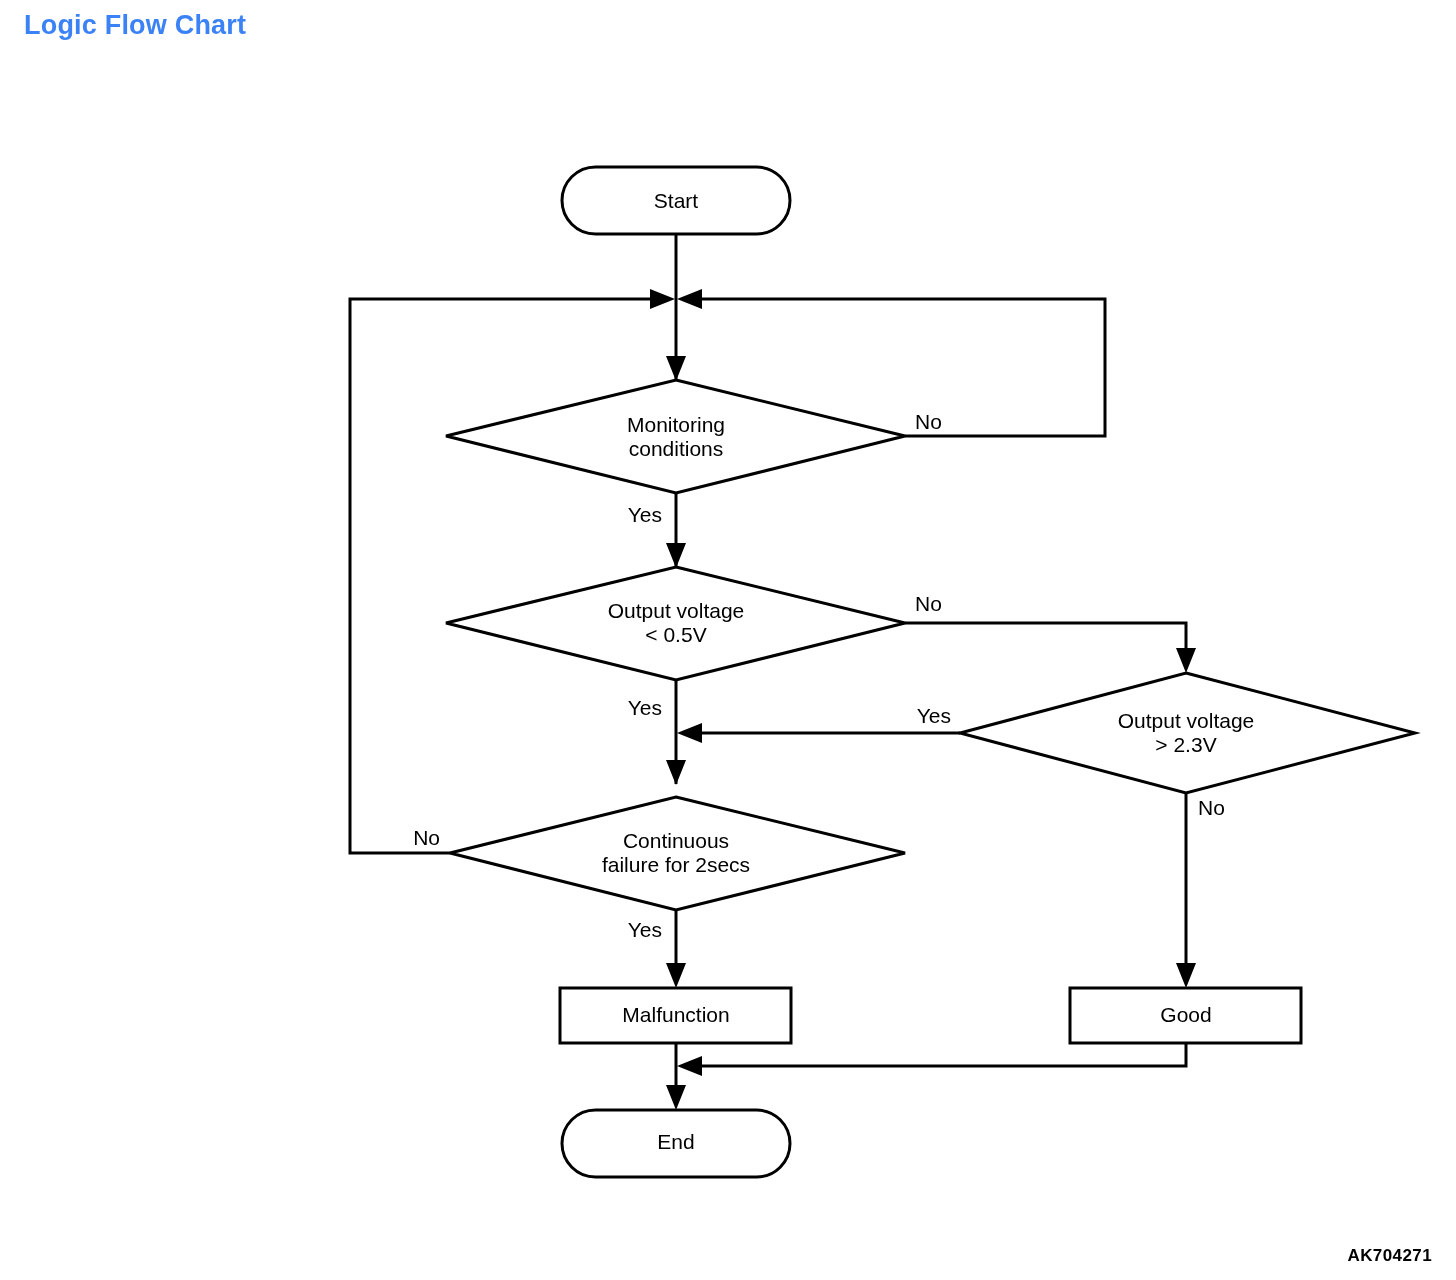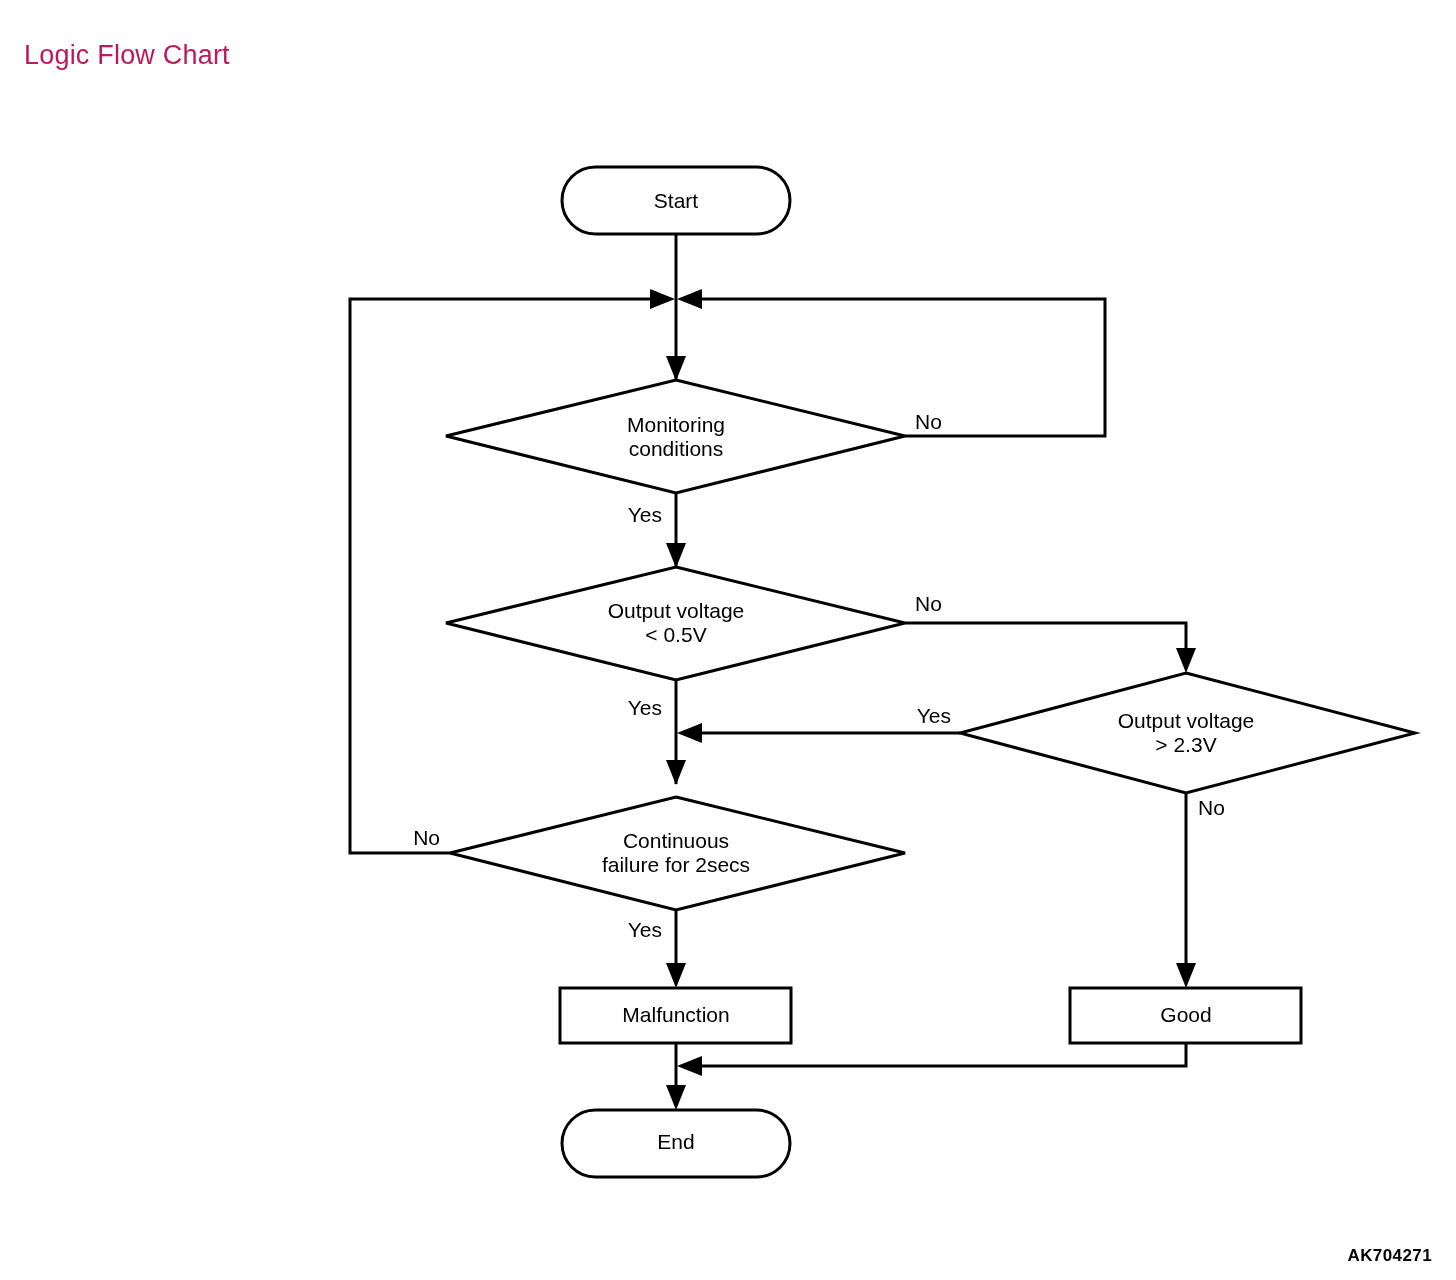--- a/index.html
+++ b/index.html
@@ -13,24 +13,23 @@
     position: relative;
     font-family: "Liberation Sans", sans-serif;
     color: #000000;
     overflow: hidden;
   }
   #page-title {
     position: absolute;
     left: 24px;
     top: 10px;
     font-size: 27px;
-    font-weight: normal;
+    font-weight: bold;
     letter-spacing: 0.2px;
-    color: #be185d;
-    margin-top: 30px;
+    color: #3b82f6;
   }
   #figure-code {
     position: absolute;
     right: 24px;
     bottom: 14px;
     font-size: 17px;
     font-weight: bold;
     letter-spacing: 0.4px;
     color: #000000;
     text-align: center;

